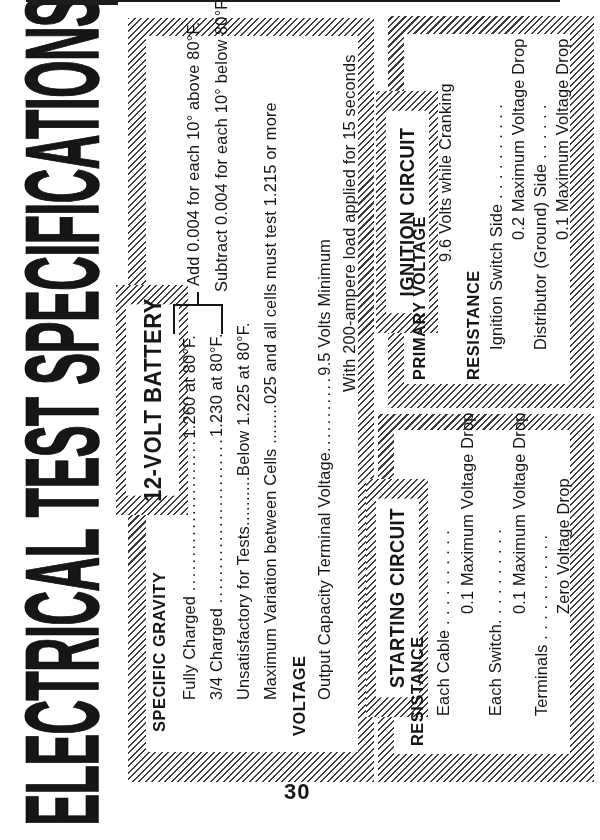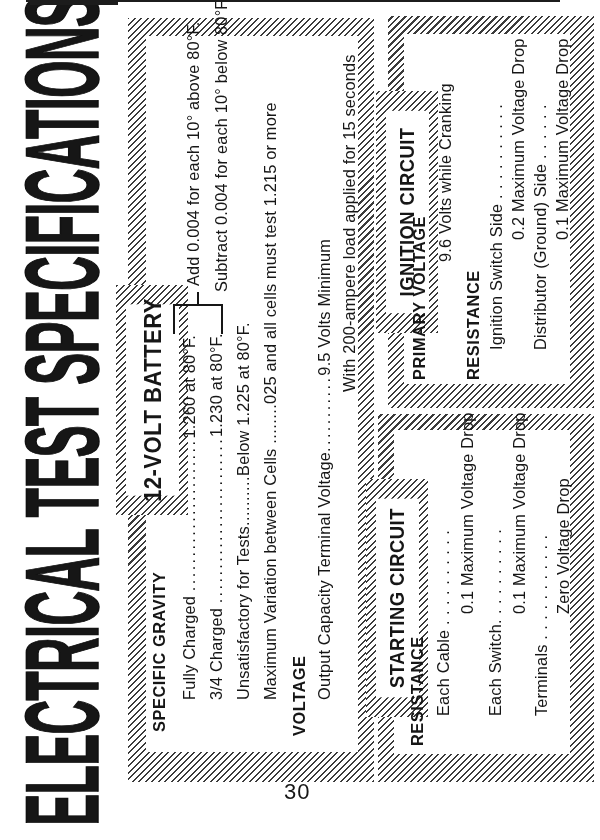--- a/index.html
+++ b/index.html
@@ -17,21 +17,21 @@
   .ln{position:absolute;font-size:17px;white-space:nowrap;z-index:4;letter-spacing:.2px;
       transform:scaleX(.96);transform-origin:0 0;}
   .hd{font-weight:bold;letter-spacing:.6px;}
   .dots{letter-spacing:2.5px;}
   .dots2{letter-spacing:.5px;}
   .title{position:absolute;left:14px;top:10px;font-size:104px;line-height:1;font-weight:bold;
          letter-spacing:-2px;white-space:nowrap;transform:scaleX(.465);transform-origin:0 0;
          -webkit-text-stroke:1.5px #111;}
   .bracket{position:absolute;z-index:4;}
   .bracket div{position:absolute;background:#161616;}
-  .folio{position:absolute;left:284px;top:779px;font-size:22px;z-index:6;letter-spacing:1px;}
+  .folio{position:absolute;left:284px;top:779px;font-size:22px;z-index:6;letter-spacing:1px;font-weight:bold;}
   .artifact{position:absolute;background:#1c1c1c;z-index:7;}
 </style>
 </head>
 <body>
 
 <div id="stage">
 
   <div class="artifact" style="left:26px;top:0;width:534px;height:2px;"></div>
   <div class="artifact" style="left:30px;top:0;width:88px;height:5px;"></div>
 

